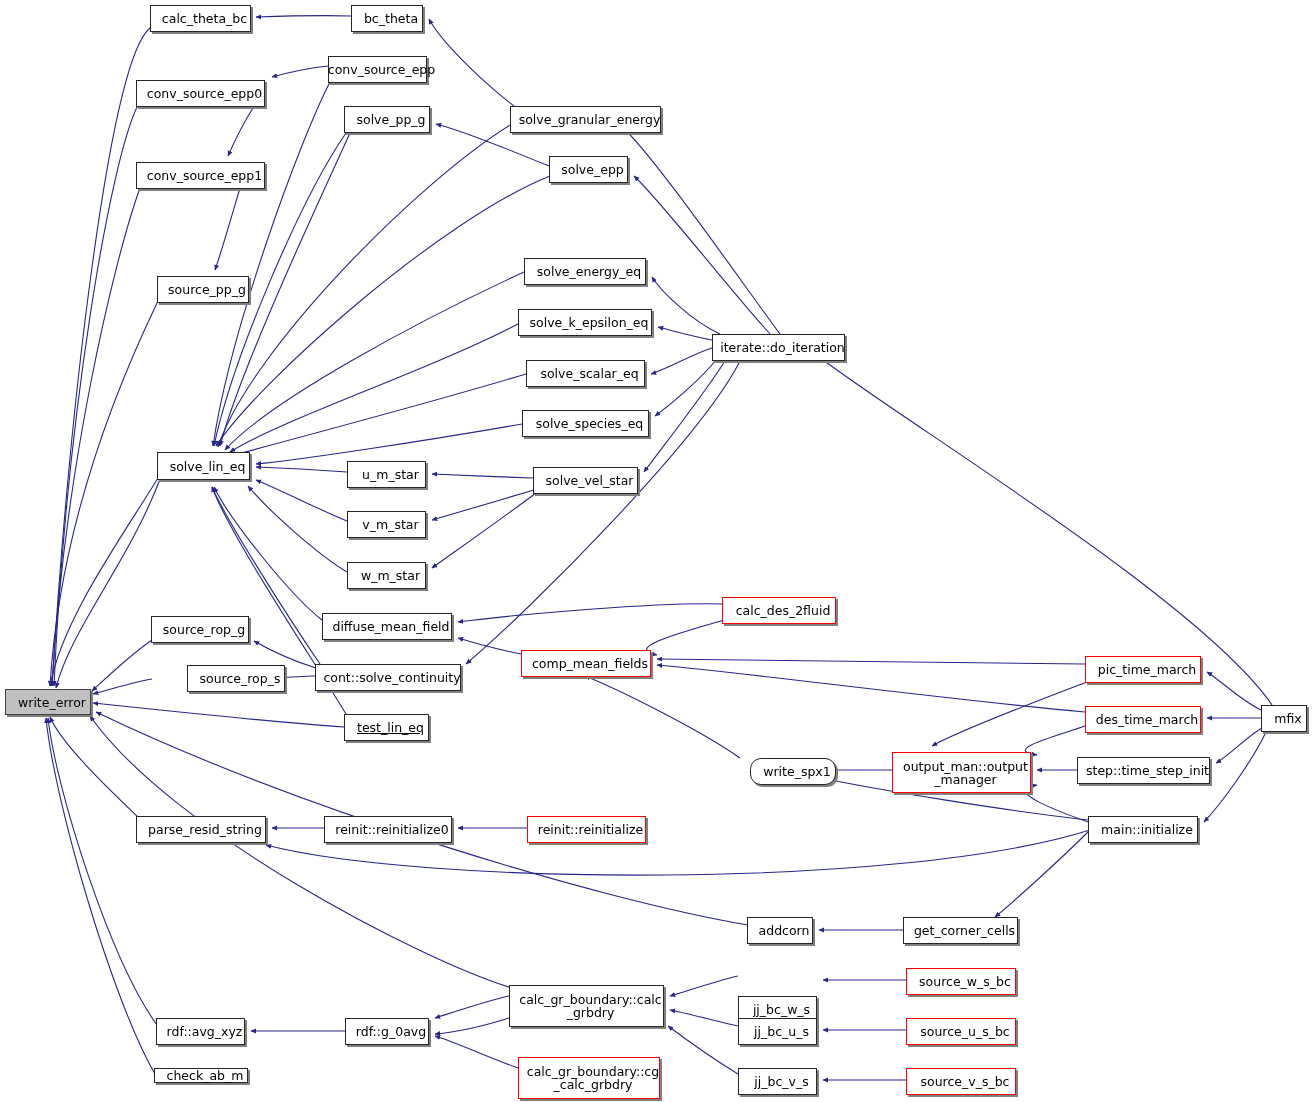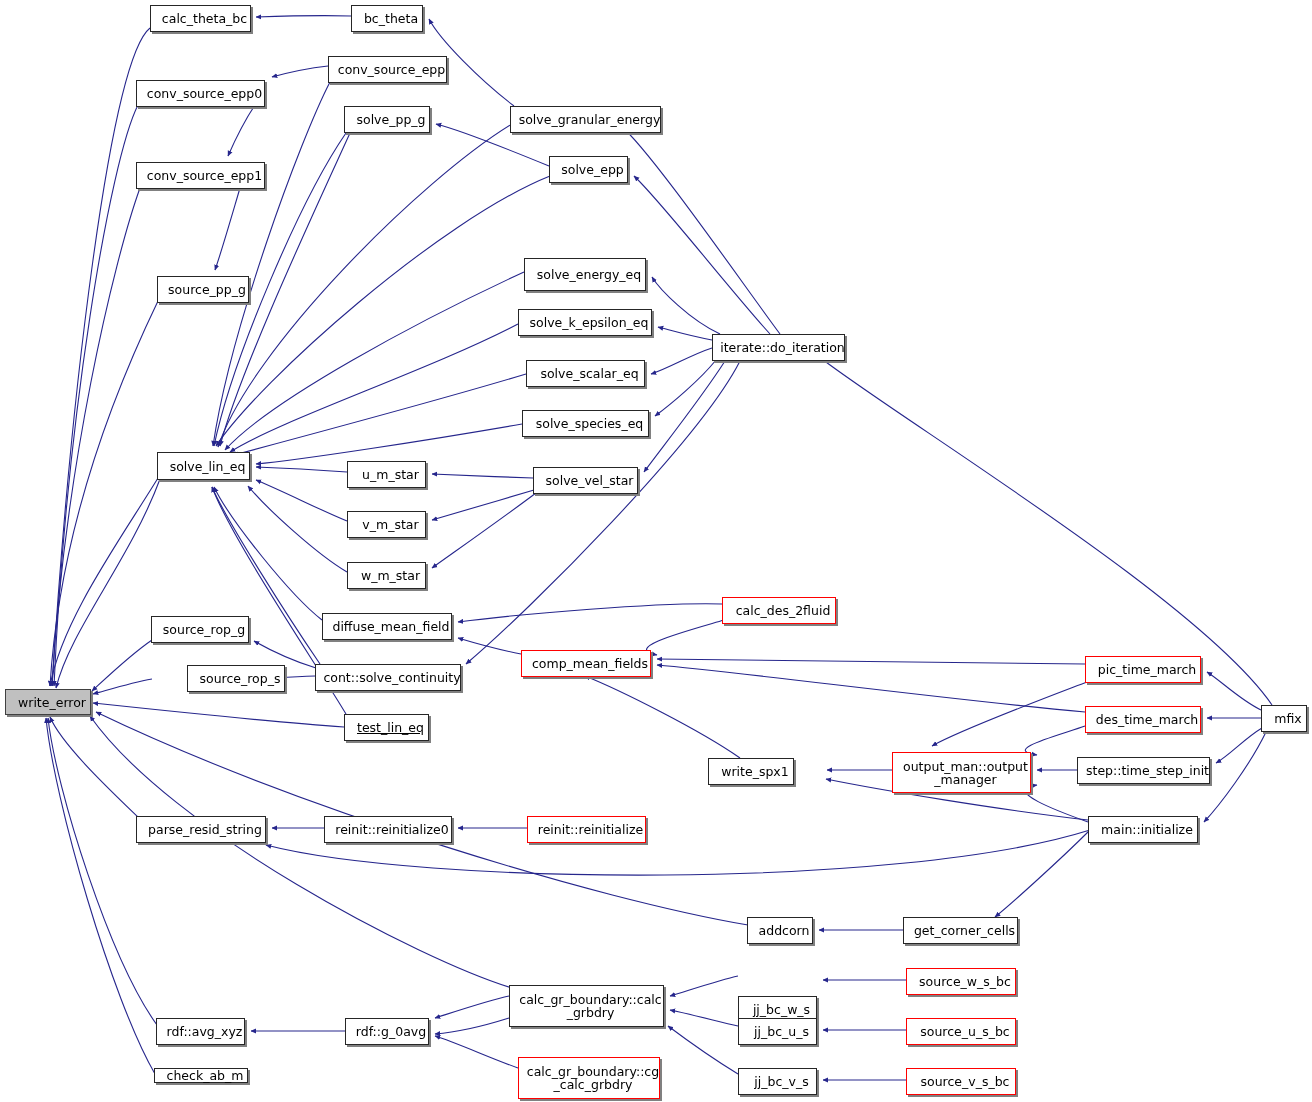--- a/index.html
+++ b/index.html
@@ -111,46 +111,46 @@
       <div class="node" style="left: 136px; top: 80px; width: 129px; height: 27px;"><span>conv_source_epp0</span></div>
       <div class="node" style="left: 136px; top: 162px; width: 129px; height: 27px;"><span>conv_source_epp1</span></div>
       <div class="node" style="left: 157px; top: 276px; width: 92px; height: 27px;"><span>source_pp_g</span></div>
       <div class="node" style="left: 157px; top: 452px; width: 93px; height: 28px;"><span>solve_lin_eq</span></div>
       <div class="node" style="left: 151px; top: 616px; width: 98px; height: 27px;"><span>source_rop_g</span></div>
       <div class="node" style="left: 151px; top: 665px; width: 98px; height: 27px; margin-left: 36px;"><span>source_rop_s</span></div>
       <div class="node" style="left: 136px; top: 816px; width: 130px; height: 27px;"><span>parse_resid_string</span></div>
       <div class="node" style="left: 156px; top: 1018px; width: 89px; height: 27px;"><span>rdf::avg_xyz</span></div>
       <div class="node" style="left: 154px; top: 1068px; width: 94px; height: 15px;"><span>check_ab_m</span></div>
       <div class="node" style="left: 351px; top: 5px; width: 72px; height: 27px;"><span>bc_theta</span></div>
-      <div class="node" style="left: 328px; top: 56px; width: 119px; height: 27px;"><span>conv_source_epp</span></div>
+      <div class="node" style="left: 328px; top: 56px; width: 99px; height: 27px;"><span>conv_source_epp</span></div>
       <div class="node" style="left: 344px; top: 106px; width: 86px; height: 27px;"><span>solve_pp_g</span></div>
       <div class="node" style="left: 322px; top: 613px; width: 130px; height: 27px;"><span>diffuse_mean_field</span></div>
       <div class="node" style="left: 315px; top: 664px; width: 146px; height: 27px;"><span>cont::solve_continuity</span></div>
       <div class="node" style="left: 344px; top: 714px; width: 85px; height: 27px; text-decoration: underline;"><span>test_lin_eq</span></div>
       <div class="node" style="left: 324px; top: 816px; width: 128px; height: 27px;"><span>reinit::reinitialize0</span></div>
       <div class="node" style="left: 345px; top: 1018px; width: 84px; height: 27px;"><span>rdf::g_0avg</span></div>
       <div class="node" style="left: 347px; top: 461px; width: 79px; height: 27px;"><span>u_m_star</span></div>
       <div class="node" style="left: 347px; top: 511px; width: 79px; height: 27px;"><span>v_m_star</span></div>
       <div class="node" style="left: 347px; top: 562px; width: 79px; height: 27px;"><span>w_m_star</span></div>
       <div class="node" style="left: 510px; top: 106px; width: 151px; height: 27px;"><span>solve_granular_energy</span></div>
       <div class="node" style="left: 549px; top: 156px; width: 79px; height: 27px;"><span>solve_epp</span></div>
-      <div class="node" style="left: 524px; top: 258px; width: 122px; height: 33px;"><span>solve_energy_eq</span></div>
+      <div class="node" style="left: 524px; top: 258px; width: 122px; height: 27px;"><span>solve_energy_eq</span></div>
       <div class="node" style="left: 518px; top: 309px; width: 134px; height: 27px;"><span>solve_k_epsilon_eq</span></div>
       <div class="node" style="left: 526px; top: 360px; width: 119px; height: 27px;"><span>solve_scalar_eq</span></div>
       <div class="node" style="left: 522px; top: 410px; width: 127px; height: 27px;"><span>solve_species_eq</span></div>
       <div class="node" style="left: 533px; top: 467px; width: 105px; height: 27px;"><span>solve_vel_star</span></div>
       <div class="node red" style="left: 521px; top: 650px; width: 130px; height: 27px;"><span>comp_mean_fields</span></div>
       <div class="node red" style="left: 527px; top: 816px; width: 119px; height: 27px;"><span>reinit::reinitialize</span></div>
       <div class="node" style="left: 509px; top: 985px; width: 155px; height: 42px;"><span>calc_gr_boundary::calc
 _grbdry</span></div>
       <div class="node red" style="left: 518px; top: 1057px; width: 142px; height: 42px;"><span>calc_gr_boundary::cg
 _calc_grbdry</span></div>
       <div class="node" style="left: 712px; top: 334px; width: 133px; height: 27px;"><span>iterate::do_iteration</span></div>
       <div class="node red" style="left: 722px; top: 597px; width: 114px; height: 27px;"><span>calc_des_2fluid</span></div>
-      <div class="node" style="left: 708px; top: 758px; width: 86px; height: 27px;"><span>write_spx1</span></div>
+      <div class="node" style="left: 750px; top: 758px; width: 86px; height: 27px; border-radius: 11px;"><span>write_spx1</span></div>
       <div class="node" style="left: 747px; top: 917px; width: 66px; height: 27px;"><span>addcorn</span></div>
       <div class="node" style="left: 738px; top: 968px; width: 79px; height: 27px; margin-top: 28px;"><span>jj_bc_w_s</span></div>
       <div class="node" style="left: 738px; top: 1018px; width: 79px; height: 27px;"><span>jj_bc_u_s</span></div>
       <div class="node" style="left: 738px; top: 1068px; width: 79px; height: 27px;"><span>jj_bc_v_s</span></div>
       <div class="node red" style="left: 1085px; top: 656px; width: 116px; height: 27px;"><span>pic_time_march</span></div>
       <div class="node red" style="left: 1085px; top: 706px; width: 116px; height: 27px;"><span>des_time_march</span></div>
       <div class="node red" style="left: 892px; top: 752px; width: 139px; height: 41px;"><span>output_man::output
 _manager</span></div>
       <div class="node" style="left: 1077px; top: 757px; width: 133px; height: 27px;"><span>step::time_step_init</span></div>
       <div class="node" style="left: 1088px; top: 816px; width: 110px; height: 27px;"><span>main::initialize</span></div>

